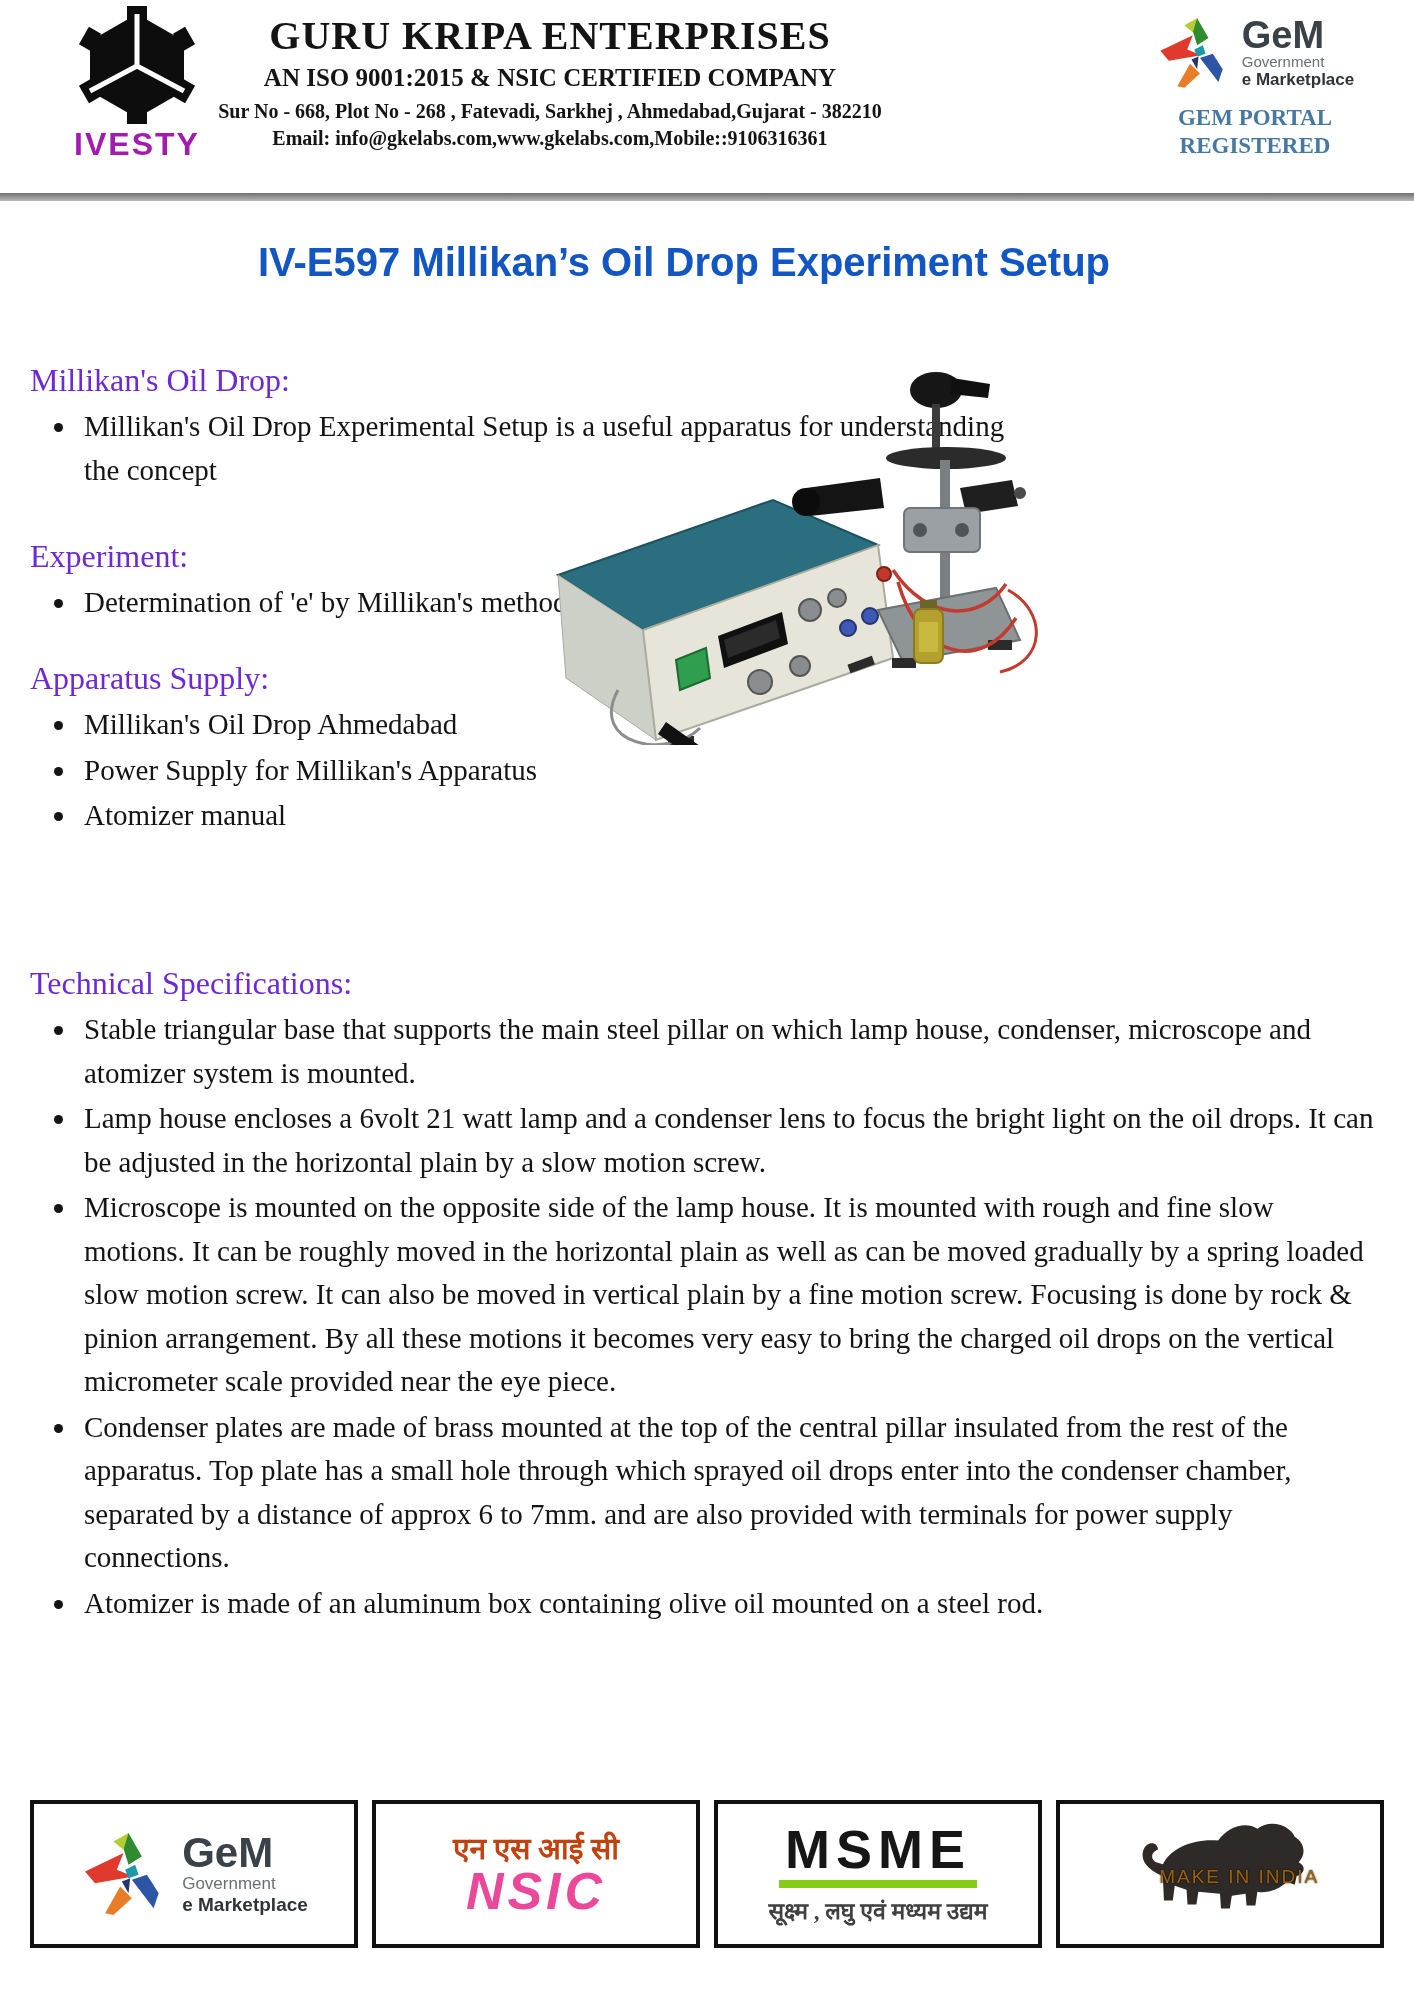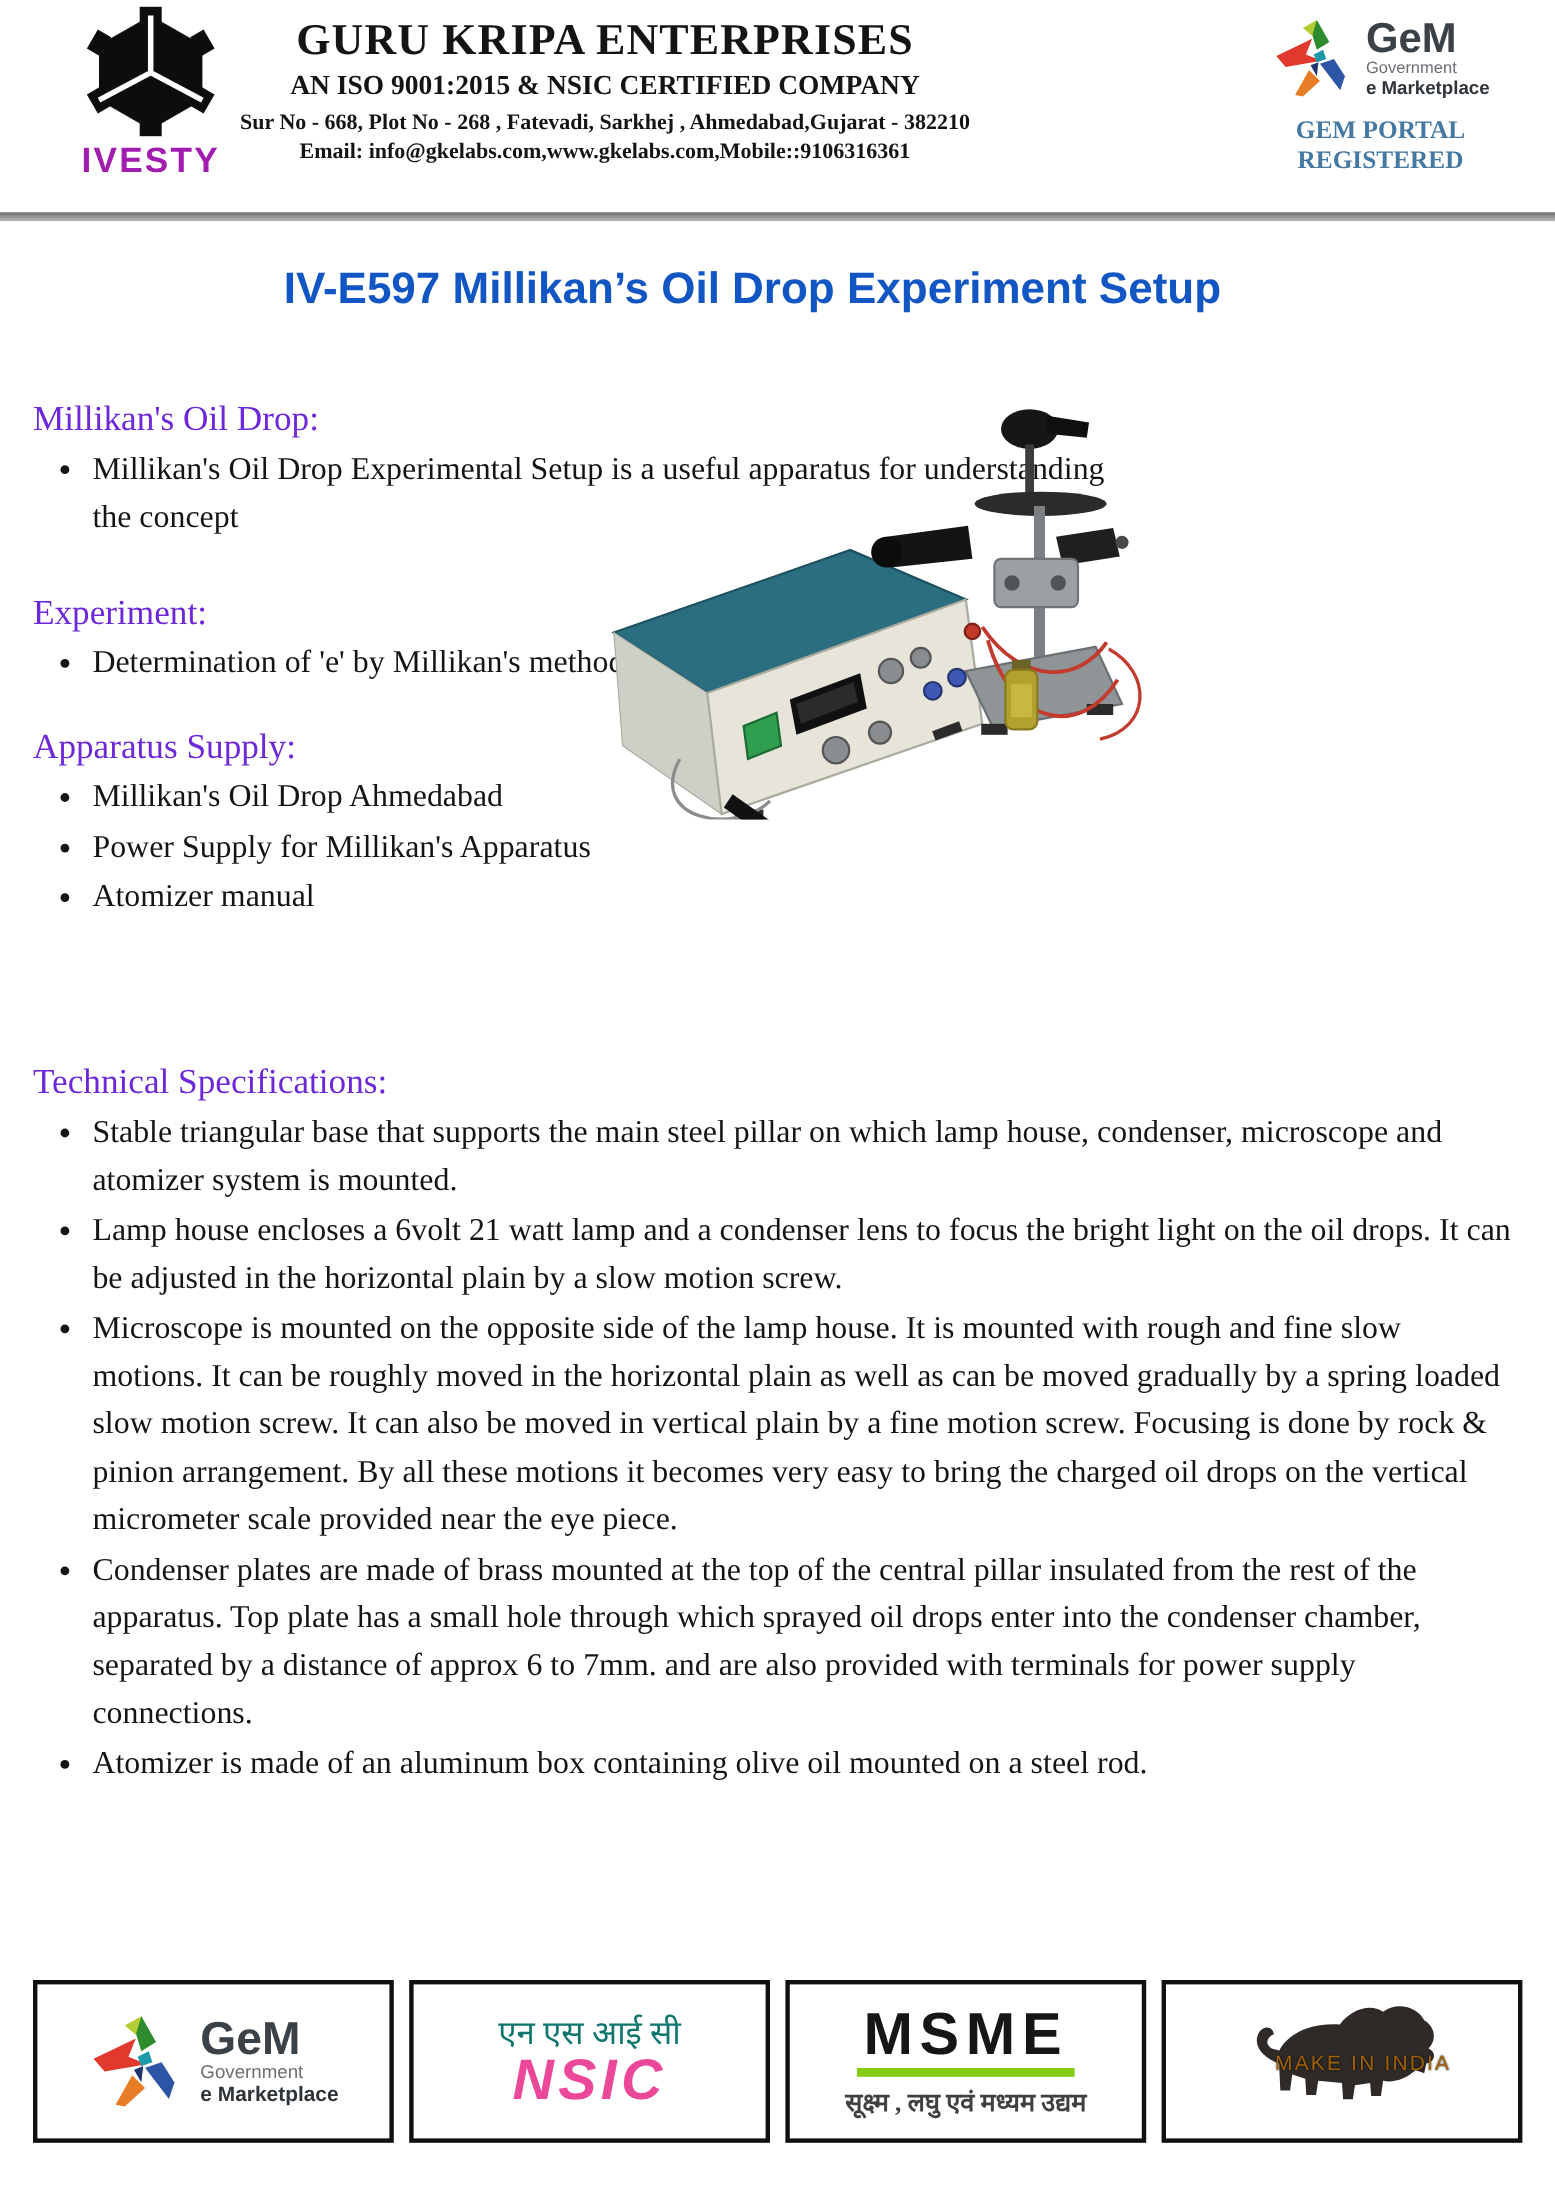--- a/index.html
+++ b/index.html
@@ -45,21 +45,21 @@
 
   
   .footer{position:absolute;left:30px;top:1800px;width:1354px;display:flex;gap:14px;}
   .badge{flex:1;height:140px;border:4px solid #101010;background:#fff;
         display:flex;align-items:center;justify-content:center;gap:10px;overflow:hidden;}
   .gem-badge-words{text-align:left;font-family:"Liberation Sans",sans-serif;}
   .gem-badge-words .big{font-size:42px;font-weight:bold;color:#3a4147;line-height:1;}
   .gem-badge-words .sub1{font-size:17px;color:#6a6f74;line-height:1.15;}
   .gem-badge-words .sub2{font-size:19px;font-weight:bold;color:#2f3439;line-height:1.15;}
   .nsic{flex-direction:column;gap:0;}
-  .nsic .hindi{font-weight:normal;font-size:30px;color:#0f766e;line-height:1.1;}
+  .nsic .hindi{font-weight:bold;font-size:30px;color:#c2410c;line-height:1.1;}
   .nsic .latin{font-family:"Liberation Sans",sans-serif;font-weight:bold;font-style:italic;
         font-size:52px;color:#ec4899;letter-spacing:4px;line-height:1;}
   .msme{flex-direction:column;gap:2px;}
   .msme .latin{font-family:"Liberation Sans",sans-serif;font-weight:bold;font-size:54px;
         letter-spacing:6px;color:#161616;line-height:1;border-bottom:8px solid #84cc16;padding:0 6px 4px;}
   .msme .hindi{font-weight:bold;font-size:23px;color:#404040;margin-top:4px;}
   .mii{position:relative;}
   .mii .label{position:absolute;left:50%;top:52%;transform:translate(-38%,-50%);
         font-family:"Liberation Sans",sans-serif;font-weight:normal;font-size:19px;
         letter-spacing:2px;color:#a16207;white-space:nowrap;text-shadow:0 0 2px #000;}

